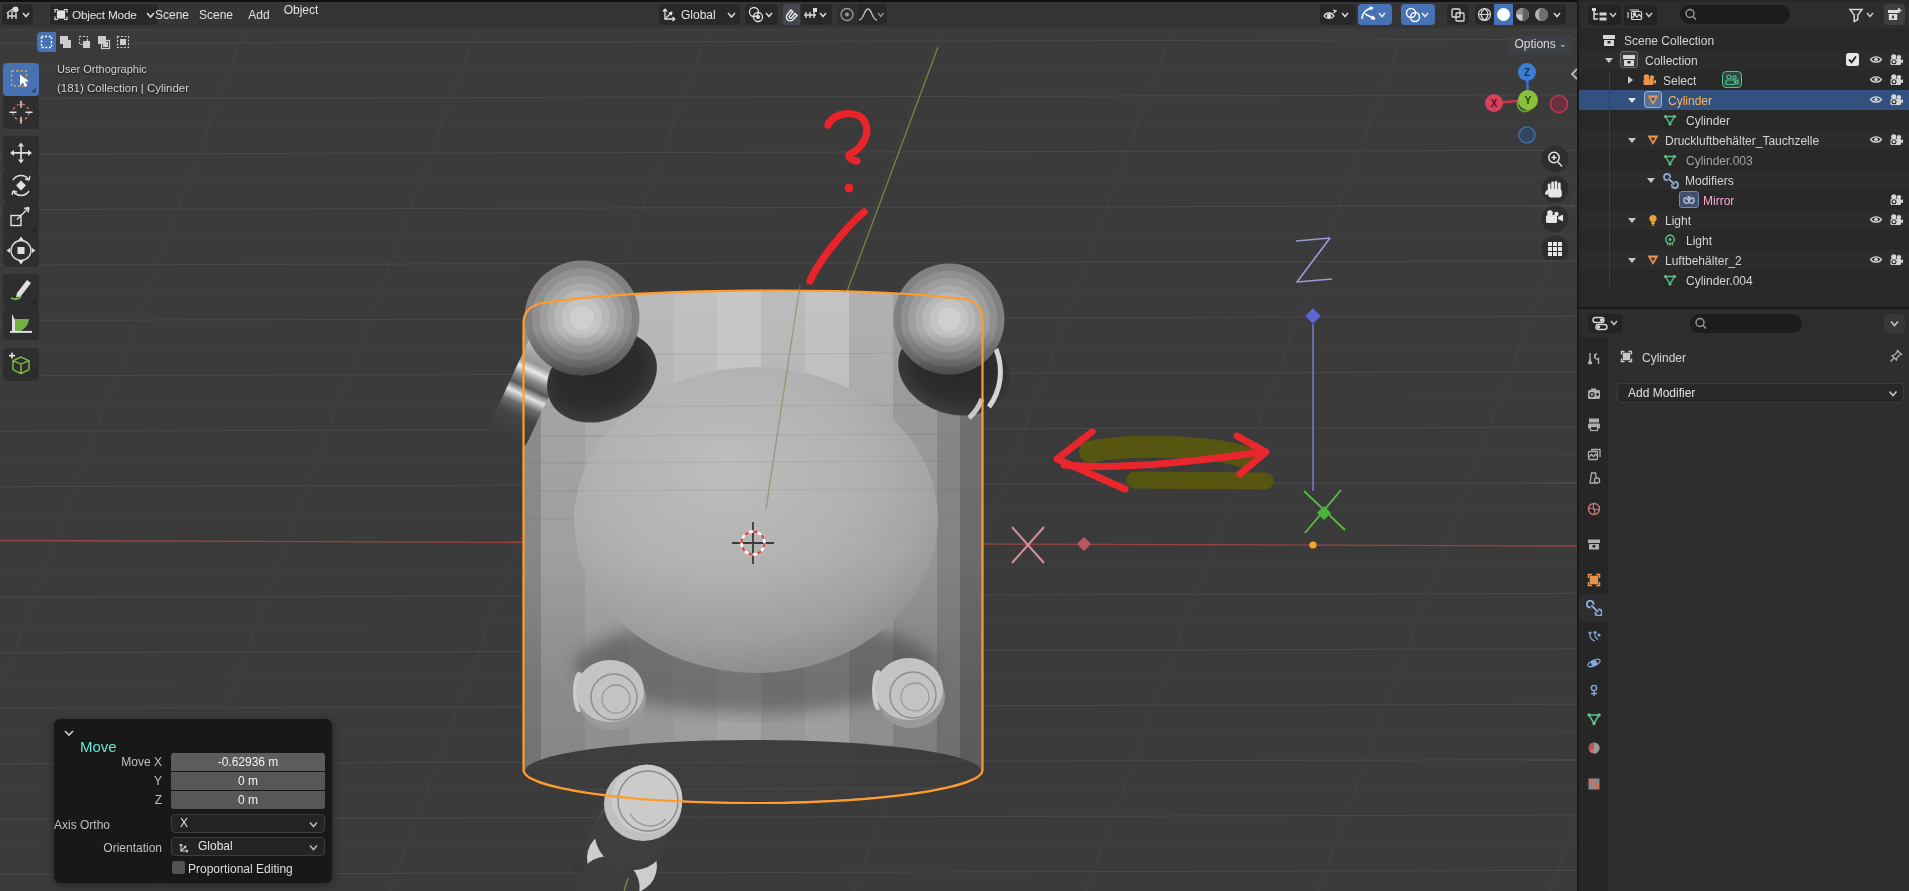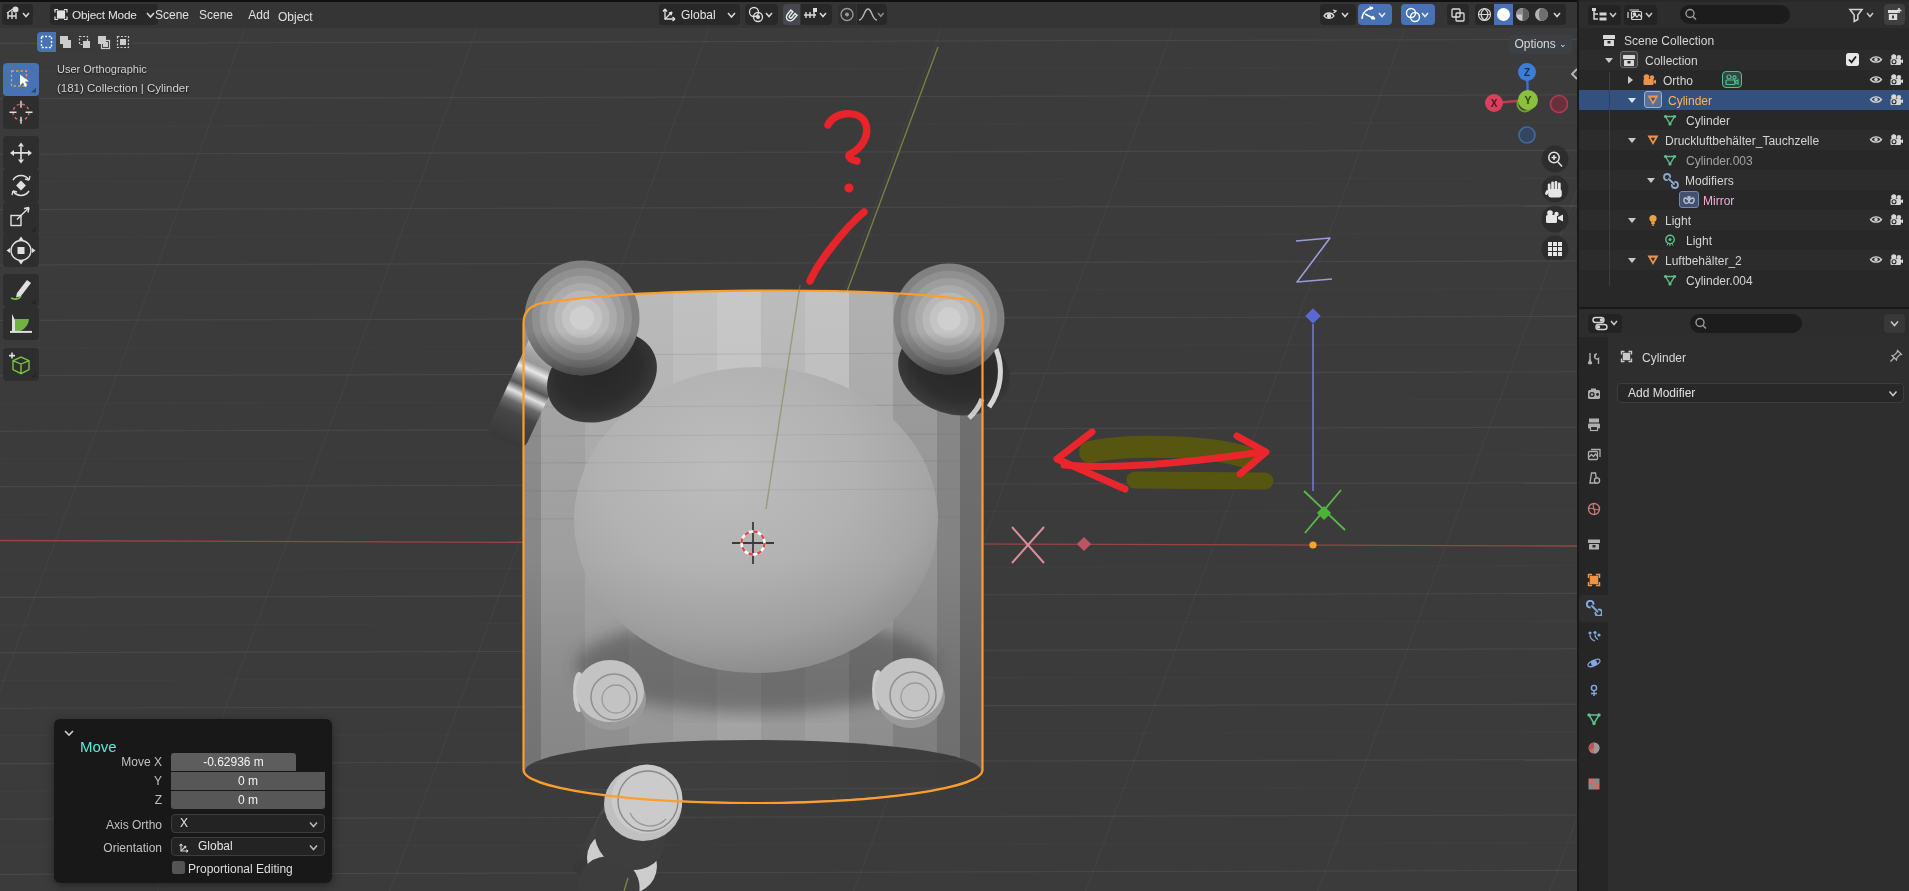--- a/index.html
+++ b/index.html
@@ -311,21 +311,21 @@
 </g>
     </svg>
 <span style="color:#e4e4e4;font-size:11.8px;letter-spacing:-0.2px">Object Mode</span>
 <svg width="15" height="21" viewBox="3 0 15 21" style="margin-left:auto;flex:none">
       <path d="M7,9 l3.5,4 l3.5,-4" stroke="#d9d9d9" stroke-width="1.5" fill="none"></path>
     </svg>
 </div>
 <div class="tx" style="left:152px;top:9px;width:40px;text-align:center;font-size:12px;color:#e0e0e0">Scene</div>
 <div class="tx" style="left:194px;top:9px;width:44px;text-align:center;font-size:12px;color:#e0e0e0">Scene</div>
 <div class="tx" style="left:242px;top:9px;width:34px;text-align:center;font-size:12px;color:#e0e0e0">Add</div>
-<div class="tx" style="left:278px;top:11px;width:46px;font-size:12px;color:#e0e0e0">Object</div>
+<div class="tx" style="left:278px;top:4px;width:46px;text-align:center;font-size:12px;color:#e0e0e0">Object</div>
 <div class="hbtn" style="left:659px;top:4px;width:81px;height:21px">
 <svg width="22" height="21" viewBox="0 0 22 21">
       <g stroke="#e0e0e0" stroke-width="1.3" fill="none">
 <path d="M6,5 L6,15 L16,15"></path>
         <path d="M6,5 l-2,2.5 M6,5 l2,2.5"></path>
         <path d="M16,15 l-2.5,-2 M16,15 l-2.5,2"></path>
         <path d="M6,15 L13,8 l-1,3.2 M13,8 l-3.2,1"></path>
 </g>
     </svg>
 <span style="color:#e4e4e4;font-size:12px">Global</span>
@@ -507,24 +507,24 @@
 <div class="tx" style="left:57px;top:64px;font-size:11px;color:#d4d4d4;text-shadow:0 1px 2px rgba(0,0,0,0.7)">User Orthographic</div>
 <div class="tx" style="left:57px;top:83px;font-size:11.5px;color:#d4d4d4;text-shadow:0 1px 2px rgba(0,0,0,0.7)">(181) Collection | Cylinder</div>
 <div class="a" style="left:54px;top:719px;width:278px;height:164px;background:rgba(23,23,23,0.96);border-radius:6px;box-shadow:0 2px 8px rgba(0,0,0,0.4)">
 <svg class="a" style="left:9px;top:8px" width="12" height="12" viewBox="0 0 12 12">
       <path d="M2,4 l4,4 l4,-4" stroke="#cfcfcf" stroke-width="1.6" fill="none"></path>
     </svg>
 <div class="tx" style="left:26px;top:20px;font-size:15px;color:#5eead4">Move</div>
 <div class="tx" style="left:0;top:37px;width:108px;text-align:right;font-size:12px;color:#c0c0c0">Move X</div>
 <div class="tx" style="left:0;top:56px;width:108px;text-align:right;font-size:12px;color:#c0c0c0">Y</div>
 <div class="tx" style="left:0;top:75px;width:108px;text-align:right;font-size:12px;color:#c0c0c0">Z</div>
-<div class="a" style="left:117px;top:34px;width:125px;height:18px;background:#5d5d5d;border-radius:3px 3px 0 0;text-align:center;font-size:12px;color:#f2f2f2;line-height:18px">-0.62936 m</div>
+<div class="a" style="left:117px;top:34px;width:154px;height:18px;background:#5d5d5d;border-radius:3px 3px 0 0;text-align:center;font-size:12px;color:#f2f2f2;line-height:18px">-0.62936 m</div>
 <div class="a" style="left:117px;top:53px;width:154px;height:18px;background:#575757;text-align:center;font-size:12px;color:#f2f2f2;line-height:18px">0 m</div>
 <div class="a" style="left:117px;top:72px;width:154px;height:18px;background:#575757;border-radius:0 0 3px 3px;text-align:center;font-size:12px;color:#f2f2f2;line-height:18px">0 m</div>
-<div class="tx" style="left:0;top:100px;width:108px;text-align:right;font-size:12px;color:#c0c0c0">Axis Ortho</div>
+<div class="tx" style="left:0;top:100px;width:108px;font-size:12px;color:#c0c0c0">Axis Ortho</div>
 <div class="a" style="left:117px;top:95px;width:154px;height:19px;background:#232323;border:1px solid #3d3d3d;border-radius:4px;font-size:12px;color:#e4e4e4;line-height:17px;padding-left:8px">X<svg class="a" style="right:5px;top:4px" width="11" height="11" viewBox="0 0 11 11">
         <path d="M2,3.5 l3.5,4 l3.5,-4" stroke="#b9b9b9" stroke-width="1.5" fill="none"></path>
       </svg></div>
 <div class="tx" style="left:0;top:123px;width:108px;text-align:right;font-size:12px;color:#c0c0c0">Orientation</div>
 <div class="a" style="left:117px;top:118px;width:154px;height:19px;background:#232323;border:1px solid #3d3d3d;border-radius:4px;font-size:12px;color:#e4e4e4;line-height:17px;padding-left:26px">Global<svg class="a" style="right:5px;top:4px" width="11" height="11" viewBox="0 0 11 11">
         <path d="M2,3.5 l3.5,4 l3.5,-4" stroke="#b9b9b9" stroke-width="1.5" fill="none"></path>
       </svg>
 <svg class="a" style="left:5px;top:2.5px" width="14" height="14" viewBox="0 0 14 14">
         <g stroke="#d0d0d0" stroke-width="1.1" fill="none">
           <path d="M4,3 L4,10 L11,10"></path>
@@ -610,21 +610,21 @@
 <div class="tx" style="left:1645px;top:54.5px;font-size:12px;color:#d4d4d4">Collection</div>
 <div class="a" style="left:1628px;top:75.5px;width:0;height:0;border-top:4.5px solid transparent;border-bottom:4.5px solid transparent;border-left:5.5px solid #c9c9c9"></div>
 <svg class="a" style="left:1642px;top:72.5px" width="14" height="14" viewBox="0 0 14 14">
     <g fill="#e9944d">
       <circle cx="4.5" cy="4" r="2.8"></circle>
       <circle cx="10" cy="4.5" r="2.2"></circle>
       <rect x="1.5" y="6" width="10" height="6" rx="1"></rect>
       <path d="M11.5,8 l3,-1.8 l0,5 l-3,-1.8 z"></path>
     </g>
   </svg>
-<div class="tx" style="left:1663px;top:74.5px;font-size:12px;color:#d4d4d4">Ortho</div>
+<div class="tx" style="left:1663px;top:74.5px;font-size:12px;color:#d4d4d4">Select</div>
 <div class="a" style="left:1722px;top:71.0px;width:20px;height:17px;background:#2c4a41;border:1.4px solid #56bd8f;border-radius:4px">
 <svg width="18" height="15" viewBox="0 0 18 15">
       <g fill="none" stroke="#56bd8f" stroke-width="1.2">
         <circle cx="6" cy="5" r="2"></circle>
         <circle cx="11.5" cy="5.5" r="1.6"></circle>
         <rect x="3" y="8" width="9" height="4.5" rx="1"></rect>
         <path d="M12,9.5 l3,-1.5 l0,4 l-3,-1.5 z"></path>
       </g>
     </svg>
   </div>

